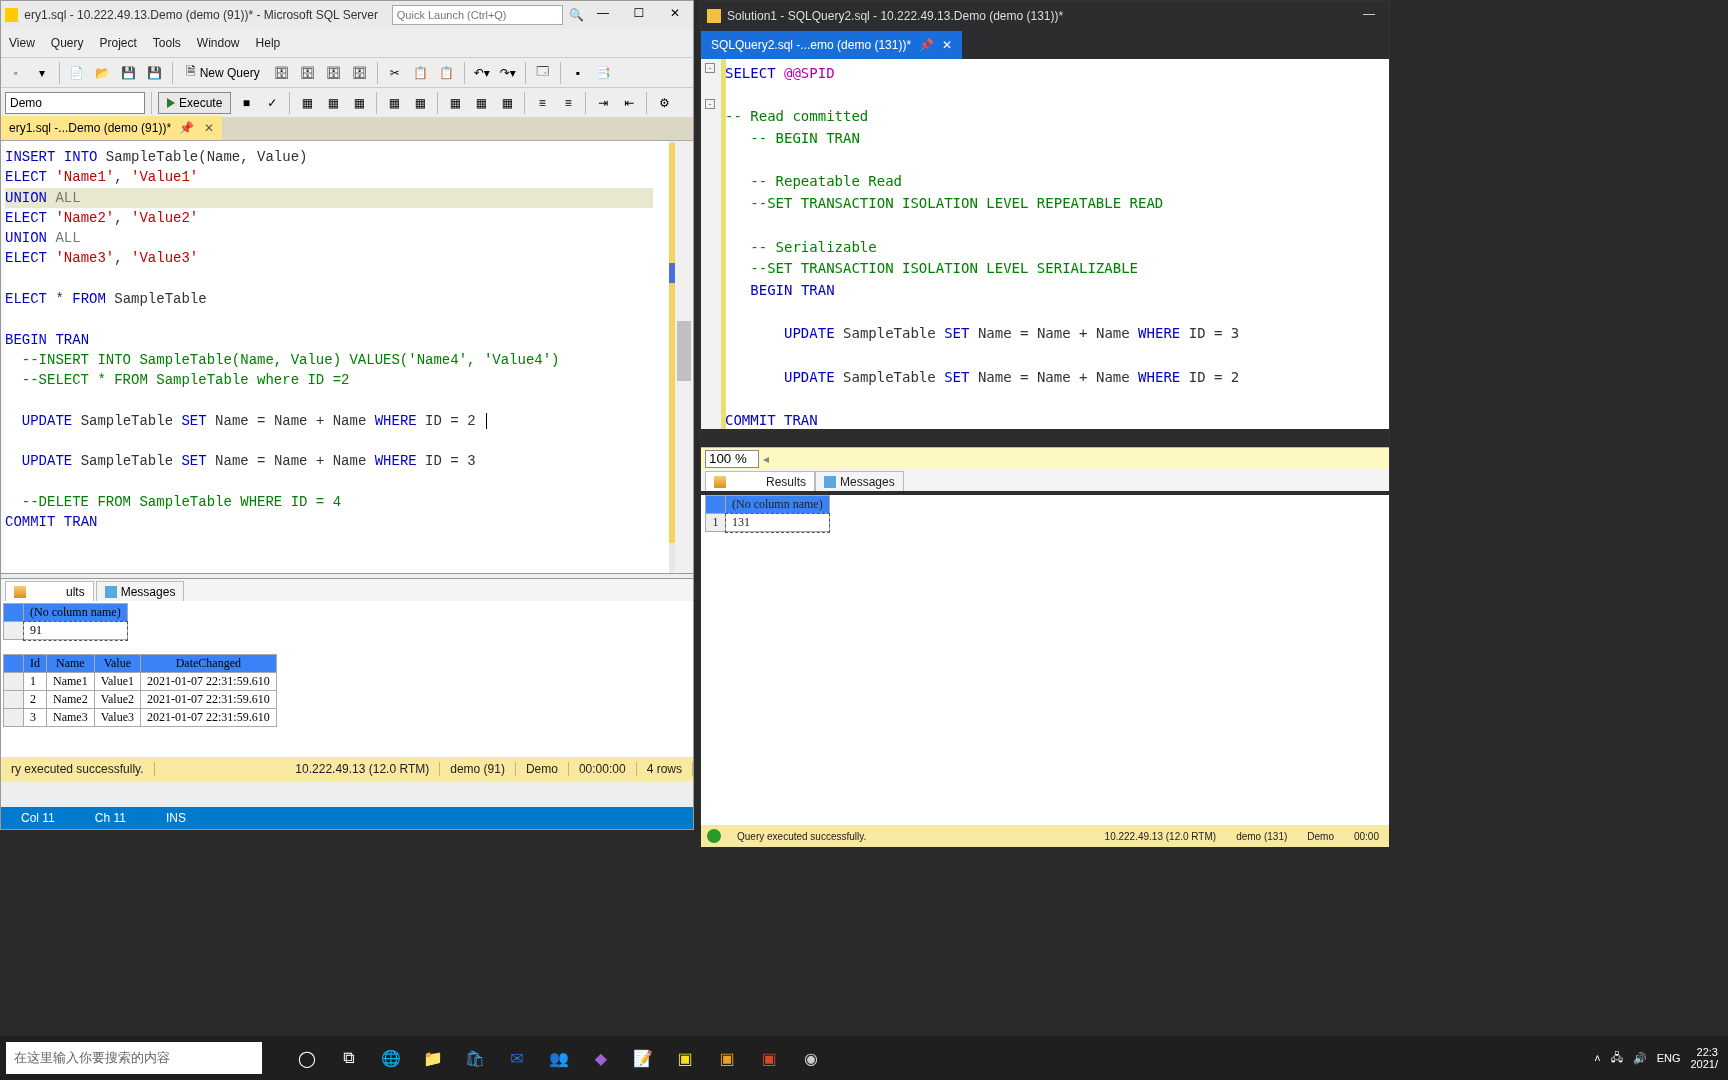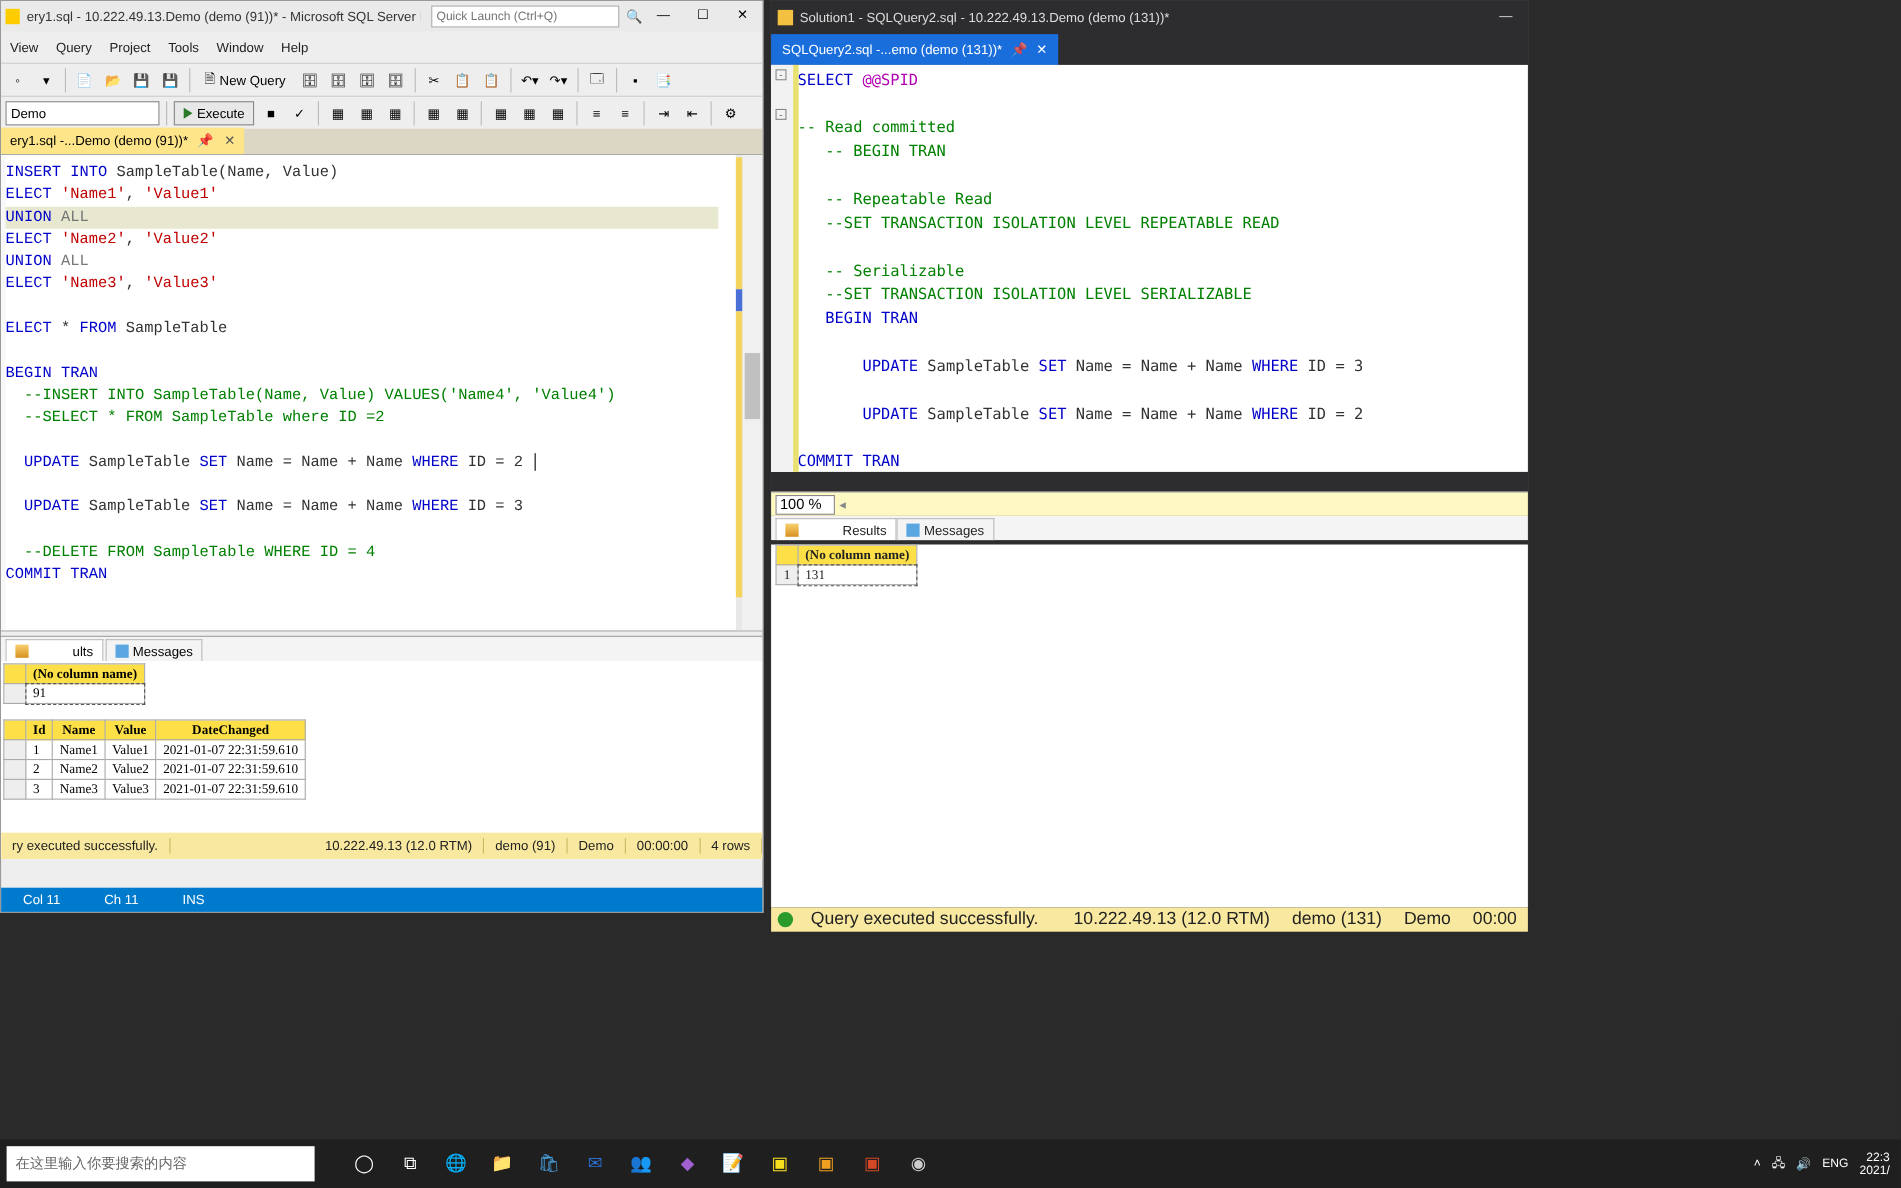--- a/index.html
+++ b/index.html
@@ -44,21 +44,21 @@
   .caret { display:inline-block; width:1px; height:16px; background:#000; vertical-align:middle; margin-left:2px;}
   .split-h { height:6px; background:#eee; border-top:1px solid #999; border-bottom:1px solid #999; cursor:row-resize;}
   .result-tabs-l { height:22px; background:#f4f4f4; display:flex; align-items:flex-end; gap:2px; padding-left:4px;}
   .rtab { height:20px; padding:0 8px; display:flex; align-items:center; gap:4px; font-size:12px; background:#f4f4f4; border:1px solid #bbb; border-bottom:none;}
   .rtab.active { background:#fff;gap:40px; }
   .rgr-icon{width:12px;height:12px;display:inline-block;background:linear-gradient(#f8d070,#d89020);}
   .rms-icon{width:12px;height:12px;display:inline-block;background:#5aa6e0;}
   .grid-area-l { height:180px; background:#fff; overflow:hidden; position:relative; }
   table.sgrid { border-collapse:collapse; font-family:SimSun,"Segoe UI"; font-size:12px; }
   table.sgrid th, table.sgrid td { border:1px solid #aaa; padding:1px 6px; height:18px; white-space:nowrap; }
-  table.sgrid th { background:#fde047; font-weight:bold; }
+  table.sgrid th { background:#3b82f6; font-weight:normal; }
   .row-hd { background:#eee; width:20px; text-align:center;}
   .status-bar-l { position:absolute; left:0; bottom:0; height:24px; width:100%; background:#f9e9a0; display:flex; align-items:center; font-size:12px; color:#222;}
   .sb-cell { padding:0 10px; border-right:1px solid #c8b860;}
   .editor-status { position:absolute; left:0; bottom:0; width:100%; height:22px; background:#007acc; color:#fff; display:flex; align-items:center; font-size:12px;}
   .editor-status .c{ padding:0 20px;}
   
   .left-body { position:relative; height:calc(100% - 22px); display:flex; flex-direction:column; }
 
   
   .right-window { position:absolute; left:700px; top:0; width:690px; height:824px; background:#2d2d30; color:#ddd; border:1px solid #333;}
@@ -69,25 +69,25 @@
   .r-tab .pin{opacity:.8}
   .r-editor { background:#fff; color:#333; height:370px; position:relative;}
   .r-gutter{position:absolute;left:0;top:0;width:20px;height:100%;background:#f2f2f2;}
   .r-fold{position:absolute;left:4px;width:10px;height:10px;border:1px solid #888;font-size:9px;line-height:8px;text-align:center;color:#666;}
   pre.code2{ font-family:Consolas,monospace; font-size:14px; line-height:1.55; padding:4px 4px 4px 24px; white-space:pre;}
   .r-editbar{position:absolute;left:20px;top:0;width:5px;height:100%;background:#e8e070;}
   .zoom-bar{height:22px;background:#fef9c3;border-top:1px solid #bbb;display:flex;align-items:center;font-size:12px;color:#222;margin-top:18px;}
   .zoom-combo{width:54px;height:18px;border:1px solid #888;background:#fff;text-align:left;padding:0 3px;margin-left:4px;}
   .r-result-tabs{height:22px;background:#f4f4f4;display:flex;align-items:flex-end;padding-left:4px;color:#222;}
   .r-grid{height:330px;background:#fff;color:#222;}
-  .r-status{height:22px;background:#f9e9a0;display:flex;align-items:center;color:#222;font-size:16px;}
+  .r-status{height:22px;background:#f9e9a0;display:flex;align-items:center;color:#222;font-size:10px;}
   .r-status .ok{ width:14px;height:14px;border-radius:50%;background:#2a9a2a;margin:0 6px;}
   
   .taskbar{position:absolute;left:0;bottom:0;width:100%;height:44px;background:#1f1f1f;display:flex;align-items:center;}
-  .search-box{width:280px;height:32px;margin-left:6px;background:#fff;color:#666;font-size:13px;padding:0 8px;display:flex;align-items:center;}
+  .search-box{width:256px;height:32px;margin-left:6px;background:#fff;color:#666;font-size:13px;padding:0 8px;display:flex;align-items:center;}
   .task-center{flex:1;display:flex;align-items:center;gap:12px;padding-left:30px;}
   .task-ic{width:30px;height:30px;display:flex;align-items:center;justify-content:center;color:#fff;font-size:16px;}
   .tray{margin-left:auto;display:flex;align-items:center;gap:10px;color:#fff;padding-right:10px;font-size:11px;}
 </style>
 </head>
 <body>
 
 <div class="desktop">
 
   <div class="left-window">

